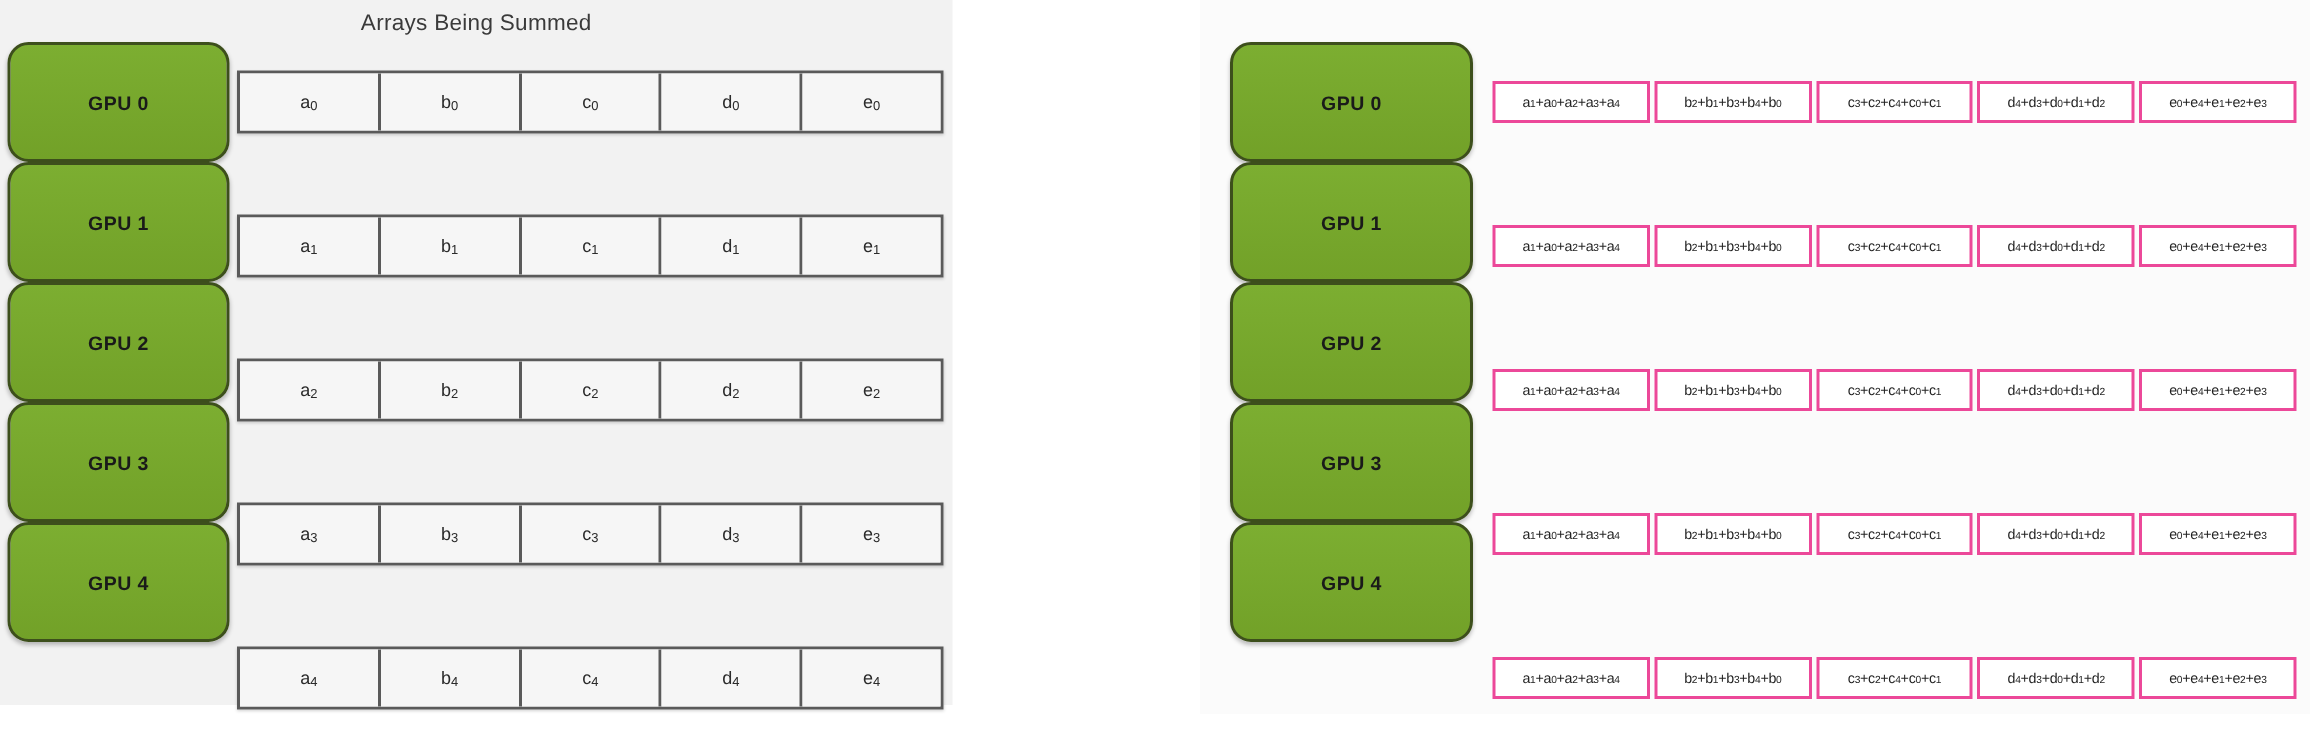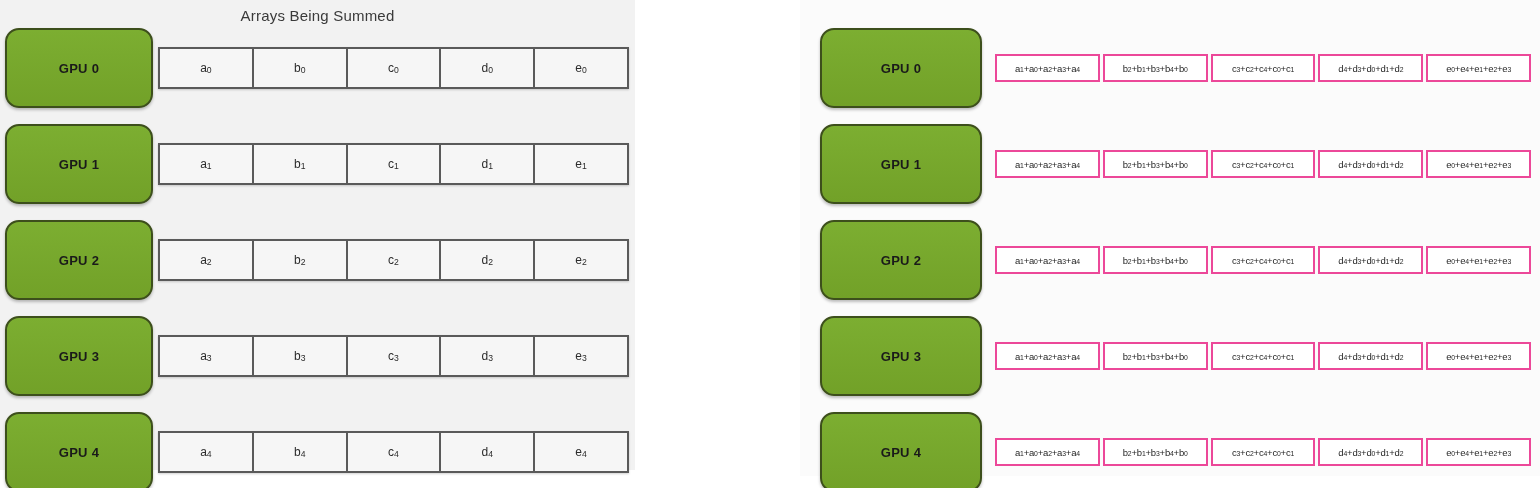--- a/index.html
+++ b/index.html
@@ -36,21 +36,21 @@
     background:#fbfbfb;
   }
   #right-gpu-col{
     position:absolute;left:20px;top:28px;width:162px;
   }
   #right-array-col{
     position:absolute;left:195px;top:28px;width:536px;
   }
 
   
-  .gpu-row{height:80px;margin-bottom:16px;}
+  .gpu-row{height:80px;}
   .gpu-box{
     width:100%;height:80px;
     box-sizing:border-box;
     background:#76a82c;
     background:linear-gradient(180deg,#7cae31 0%,#72a128 100%);
     border:2px solid #3d4f1c;
     border-radius:14px;
     display:flex;align-items:center;justify-content:center;
     box-shadow:0 2px 3px rgba(0,0,0,.25);
     color:#1a1a1a;

